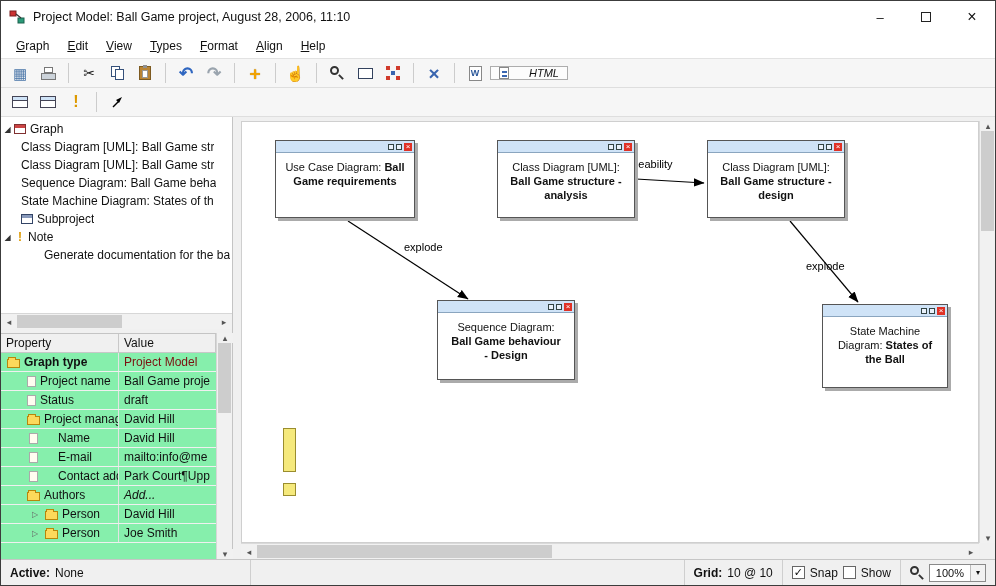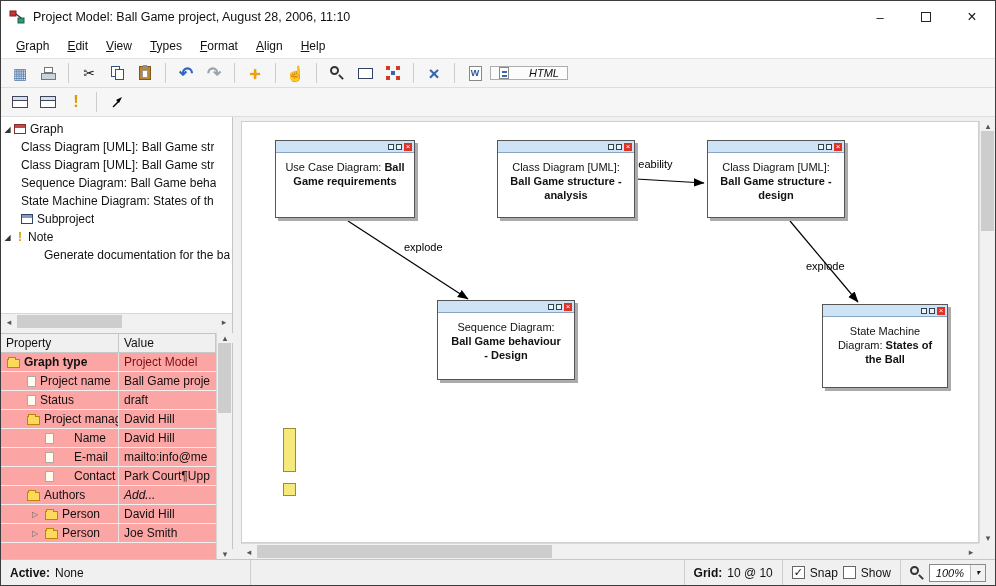--- a/index.html
+++ b/index.html
@@ -70,29 +70,29 @@
   .hscroll { height:16px; display:flex; background:#f1f1f1; border-top:1px solid #d7d7d7; align-items:stretch; flex:0 0 auto; }
   .sb-arrow { width:16px; flex:0 0 auto; display:flex; align-items:center; justify-content:center; font-size:9px; color:#555; background:#f1f1f1; }
   .sb-track-h { flex:1; position:relative; }
   .sb-thumb-h { position:absolute; top:1px; bottom:1px; background:#cdcdcd; }
   .vscroll { width:16px; flex:0 0 auto; display:flex; flex-direction:column; background:#f1f1f1; border-left:1px solid #d7d7d7; }
   .sb-track-v { flex:1; position:relative; }
   .sb-thumb-v { position:absolute; left:1px; right:1px; background:#cdcdcd; }
 
   .prop-gap { height:4px; background:#f0f0f0; flex:0 0 auto; }
   .prop { flex:1 1 auto; display:flex; min-height:0; }
-  .prop-table { flex:1; background:#fca5a5; display:flex; flex-direction:column; overflow:hidden; border-top:1px solid #c4c4c4; }
+  .prop-table { flex:1; background:#86efac; display:flex; flex-direction:column; overflow:hidden; border-top:1px solid #c4c4c4; }
   .prop-head { display:flex; height:19px; background:#f0f0f0; flex:0 0 auto; }
   .ph { border-right:1px solid #c8c8c8; border-bottom:1px solid #c8c8c8; padding:2px 5px; font-size:12px; }
   .ph-prop { width:118px; flex:0 0 auto; }
   .ph-val { flex:1; }
   .prop-row { display:flex; height:19px; flex:0 0 auto; border-bottom:1px solid #f0f0f0; }
   .pcol-label { width:118px; flex:0 0 auto; border-right:1px solid #e4e4e4; display:flex; align-items:center; gap:4px; overflow:hidden; white-space:nowrap; }
   .pcol-value { flex:1; display:flex; align-items:center; padding-left:5px; overflow:hidden; white-space:nowrap; }
-  .lv0 { padding-left:6px; } .lv1 { padding-left:26px; } .lv2 { padding-left:44px;gap:20px; } .lv2t { padding-left:28px; }
+  .lv0 { padding-left:6px; } .lv1 { padding-left:26px; } .lv2 { padding-left:28px;gap:20px; } .lv2t { padding-left:28px; }
   .folder { flex:0 0 auto; width:13px; height:9px; background:#fcd95b; border:1px solid #b8860b; position:relative; margin-top:2px; }
   .folder::before { content:""; position:absolute; top:-3px; left:0; width:6px; height:2px; background:#fcd95b; border:1px solid #b8860b; border-bottom:none; }
   .leaf-icon { flex:0 0 auto; width:9px; height:11px; background:#fffdf0; border:1px solid #aaa; }
   .ptw { flex:0 0 auto; width:12px; font-size:8px; color:#666; text-align:center; }
   .val-red { color:#7b1010; }
   .val-italic { font-style:italic; }
   .lbl-bold { font-weight:bold; }
 
   
   .canvas-area { flex:1 1 auto; position:relative; background:#f0f0f0; }
@@ -492,21 +492,21 @@
       <span>10 @ 10</span>
     </div>
     <div class="sb-cell">
       <span class="cb">
           <span>✓</span>
         </span>
       <span>Snap</span>
       <span class="cb"></span>
       <span>Show</span>
     </div>
-    <div class="sb-cell" style="border-right:none;font-style:italic;">
+    <div class="sb-cell" style="border-right:none;">
       <span class="icon-mag">
           <span class="lens"></span>
           <span class="handle"></span>
         </span>
       <span class="zoom-combo">
         <span class="zval">100%</span>
         <span class="zc-arrow">▾</span>
       </span>
     </div>
   </div>

